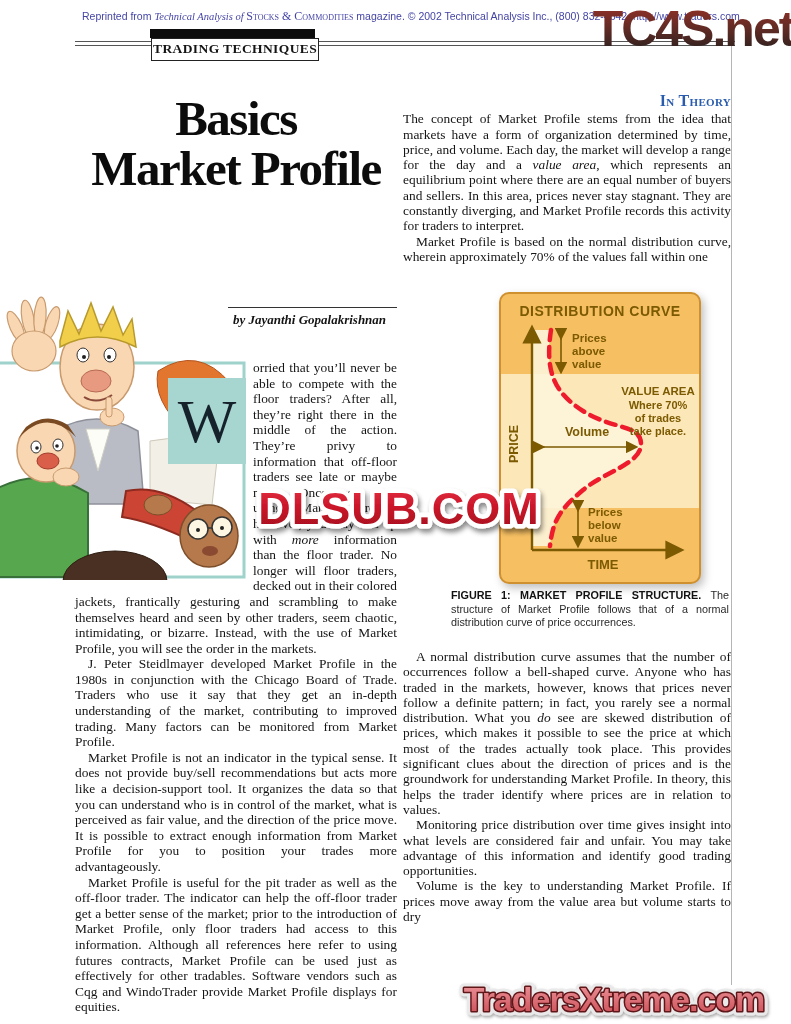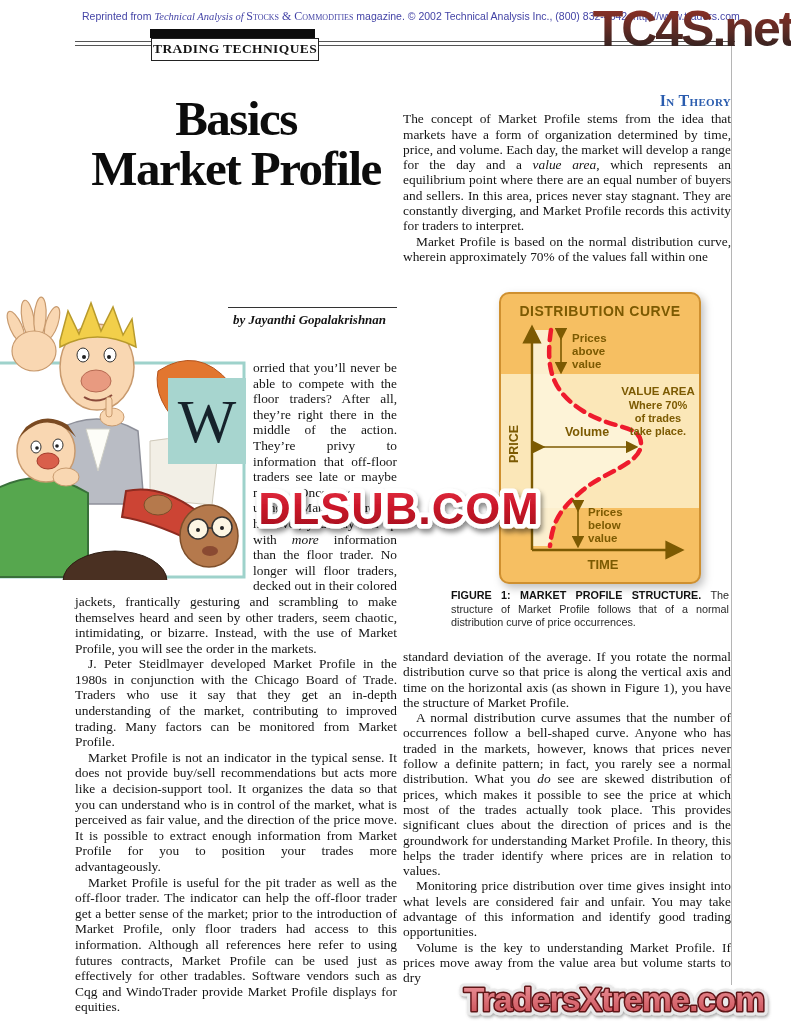--- a/index.html
+++ b/index.html
@@ -211,21 +211,20 @@
       </g>
       <rect x="1" y="1" width="200" height="290" rx="9" fill="none" stroke="#cf9030" stroke-width="2"></rect>
     </svg>
   </div>
 
   <div class="caption">
     <b>FIGURE 1: MARKET PROFILE STRUCTURE.</b><span> The structure of Market Profile follows that of a normal distribution curve of price occurrences.</span>
   </div>
 
   <div class="right-col2">
-    <p>standard deviation of the average. If you rotate the normal distribution curve so that price is along the vertical axis and time on the horizontal axis (as shown in Figure 1), you have the structure of Market Profile.</p>
     <p class="bodyp"><span>A normal distribution curve assumes that the number of occurrences follow a bell-shaped curve. Anyone who has traded in the markets, however, knows that prices never follow a definite pattern; in fact, you rarely see a normal distribution. What you </span><i>do</i><span> see are skewed distribution of prices, which makes it possible to see the price at which most of the trades actually took place. This provides significant clues about the direction of prices and is the groundwork for understanding Market Profile. In theory, this helps the trader identify where prices are in relation to values.</span></p>
     <p class="bodyp">Monitoring price distribution over time gives insight into what levels are considered fair and unfair. You may take advantage of this information and identify good trading opportunities.</p>
     <p class="bodyp">Volume is the key to understanding Market Profile. If prices move away from the value area but volume starts to dry</p>
   </div>
 
   <div class="wm-dlsub">
     <svg width="308" height="62" viewBox="0 0 308 62">
       <defs>
         <linearGradient id="dlgrad" x1="0" y1="0" x2="0" y2="1">
           <stop offset="0" stop-color="#e83344"></stop>

